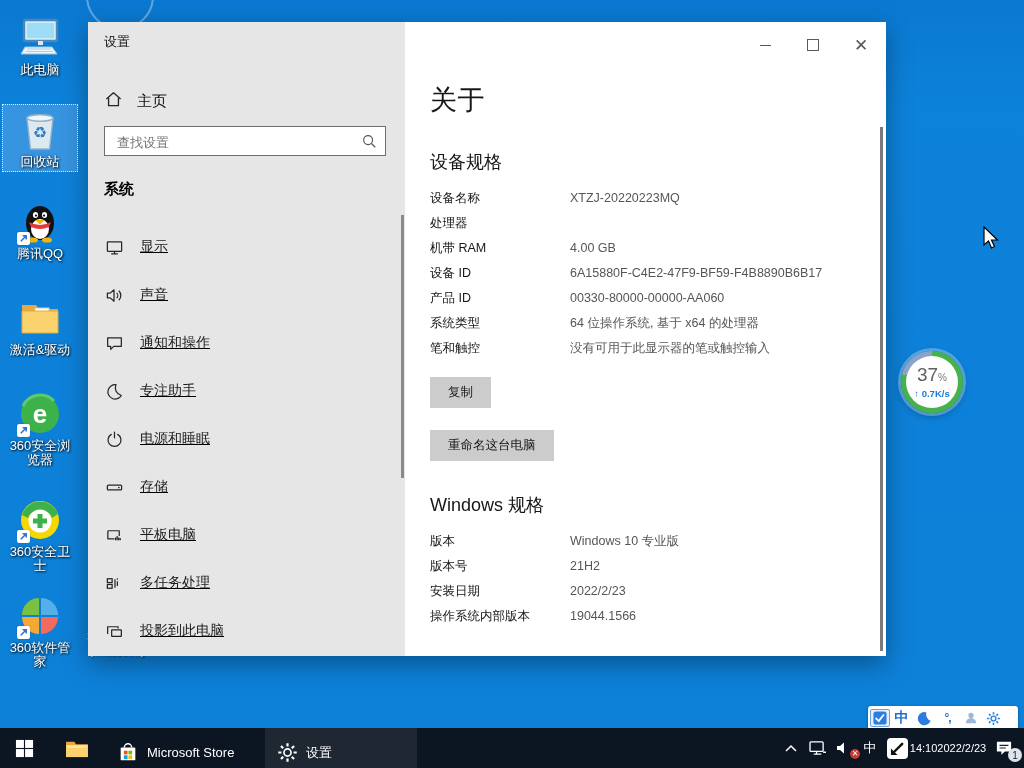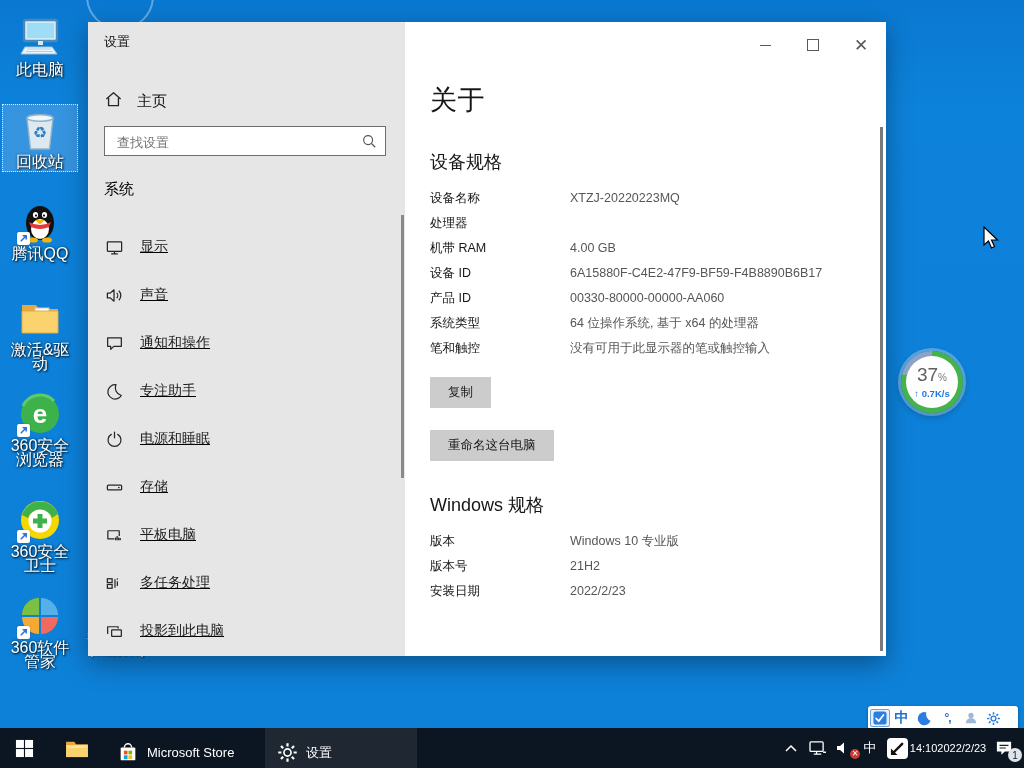--- a/index.html
+++ b/index.html
@@ -5,37 +5,37 @@
   html,body{margin:0;padding:0;}
   body{width:1024px;height:768px;overflow:hidden;position:relative;
        font-family:"Liberation Sans","DejaVu Sans",sans-serif;
        -webkit-font-smoothing:antialiased;}
   .desktop{position:absolute;inset:0;background:linear-gradient(180deg,#0a78d0 0%,#0d82da 14%,#0d80d8 100%);}
   .wp-circle{position:absolute;left:86px;top:-38px;width:64px;height:64px;border:2px solid rgba(255,255,255,.35);border-radius:50%;}
 
   
   .dicon{position:absolute;left:2px;width:76px;display:flex;flex-direction:column;align-items:center;padding:3px 0;cursor:default;}
   .dicon .ic{width:46px;height:46px;position:relative;display:flex;align-items:center;justify-content:center;}
-  .dicon .lbl{margin-top:2px;font-size:16px;line-height:14px;color:#fff;text-align:center;
+  .dicon .lbl{margin-top:2px;font-size:13px;line-height:14px;color:#fff;text-align:center;
               text-shadow:1px 1px 2px rgba(0,0,0,.85),0 0 3px rgba(0,0,0,.5);max-width:72px;}
   .dicon.selected{background:rgba(120,178,235,.38);outline:1px dotted rgba(235,245,255,.9);outline-offset:-1px;}
   .sc-badge{position:absolute;left:0;bottom:0;width:13px;height:13px;background:#fff;border-radius:2px;
             display:flex;align-items:center;justify-content:center;box-shadow:0 0 1px rgba(0,0,0,.5);}
 
   
   .win{position:absolute;left:88px;top:22px;width:798px;height:634px;background:#fff;
        box-shadow:0 8px 24px rgba(0,0,0,.35);display:flex;}
   .sidebar{width:317px;background:#e6e6e6;position:relative;flex:none;}
   .win-title{position:absolute;left:16px;top:11px;font-size:13px;color:#111;}
   .home-row{position:absolute;left:16px;top:62px;display:flex;align-items:center;gap:14px;font-size:15px;color:#111;width:280px;height:34px;}
   .searchbox{position:absolute;left:16px;top:104px;width:282px;height:30px;background:#fff;border:1px solid #6e6e6e;box-sizing:border-box;}
   .searchbox input{border:0;outline:0;width:240px;height:26px;margin:1px 0 0 10px;font-size:13px;color:#333;background:transparent;
                    font-family:"Liberation Sans","DejaVu Sans",sans-serif;}
   .searchbox .mag{position:absolute;right:8px;top:6px;}
-  .side-section{position:absolute;left:16px;top:158px;font-size:15px;font-weight:normal;color:#000;}
+  .side-section{position:absolute;left:16px;top:158px;font-size:15px;font-weight:bold;color:#000;}
   .side-items{position:absolute;left:0;top:201px;width:100%;text-decoration:underline;}
   .side-item{height:48px;display:flex;align-items:center;gap:16px;padding-left:16px;font-size:14px;color:#1c1c1c;}
   .side-item .si{width:20px;height:20px;flex:none;display:flex;align-items:center;justify-content:center;}
   .side-scroll{position:absolute;right:1px;top:193px;width:3px;height:263px;background:#8a8a8a;}
 
   .main{flex:1;position:relative;background:#fff;overflow:hidden;}
   .caption-btns{position:absolute;top:8px;right:8px;display:flex;gap:26px;align-items:center;height:30px;padding-right:6px;}
   .cbtn{width:22px;height:22px;display:flex;align-items:center;justify-content:center;color:#5a5a5a;}
   .min-glyph{width:11px;height:0;border-top:1px solid #5a5a5a;}
   .max-glyph{width:10px;height:10px;border:1px solid #5a5a5a;}
@@ -388,20 +388,24 @@
           <span class="spec-label">版本</span>
           <span class="spec-value">Windows 10 专业版</span>
         </div>
         <div class="spec-row">
           <span class="spec-label">版本号</span>
           <span class="spec-value">21H2</span>
         </div>
         <div class="spec-row">
           <span class="spec-label">安装日期</span>
           <span class="spec-value">2022/2/23</span>
+        </div>
+        <div class="spec-row">
+          <span class="spec-label">操作系统内部版本</span>
+          <span class="spec-value">19044.1566</span>
         </div>
       </div>
     </div>
     <div class="main-scroll"></div>
   </div>
 </div>
 
 <div class="ball">
   <div class="inner">
     <div class="pct"><span>37</span><span class="u">%</span></div>

